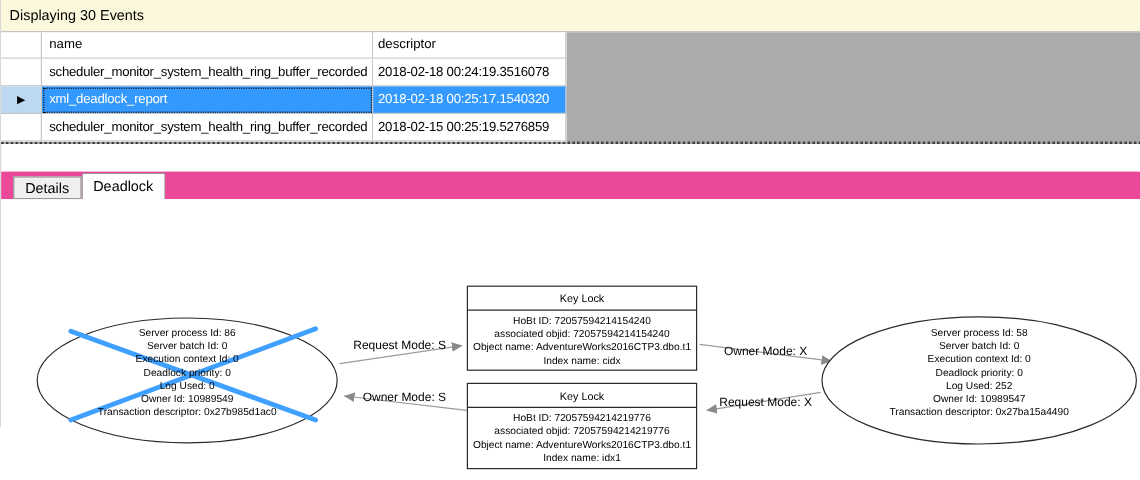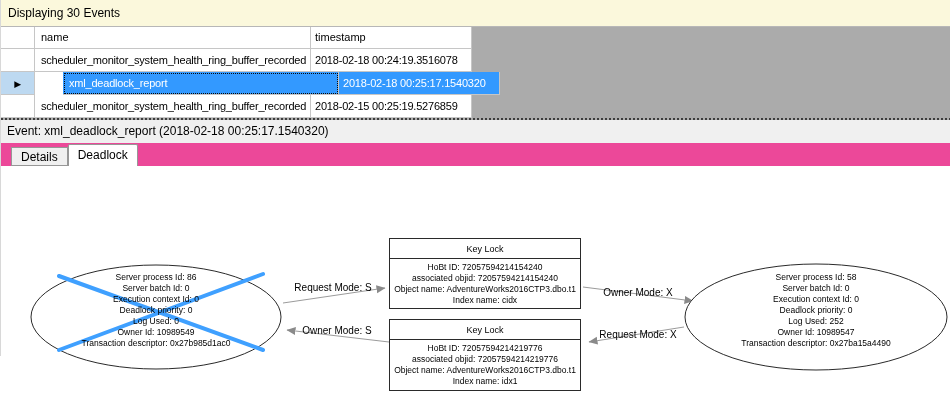--- a/index.html
+++ b/index.html
@@ -20,21 +20,21 @@
   .gcell { border-right: 1px solid #c6c6c6; border-bottom: 1px solid #c6c6c6;
            overflow: hidden; white-space: nowrap; font-size: 11px; letter-spacing: -0.2px;
            color: #000; background: #fff; }
   .col-sel  { width: 34px; flex: none; text-align: center; }
   .col-name { width: 276px; flex: none; padding-left: 6px; }
   .col-ts   { width: 161px; flex: none; padding-left: 4px; }
   .hrow .gcell { height: 22px; line-height: 21px; font-size: 11px; letter-spacing: 0; }
   .drow .gcell { height: 23px; line-height: 22px; }
   .drow.selected .col-name,
   .drow.selected .col-ts { background: #3399ff; color: #fff; }
-  .drow.selected .col-name { outline: 1px dotted #0a0a0a; outline-offset: -2px; margin-left: 28px; }
+  .drow.selected .col-name { outline: 1px dotted #0a0a0a; outline-offset: -2px; }
   .drow.selected .col-sel { background: #bdd9f1; color: #000; }
   .rowmarker { font-size: 9px; line-height: 22px; }
 
   
   #eventbar { position: absolute; left: 0; top: 120px; width: 950px; height: 23px;
               background: #f0f0f0; font-size: 12px; color: #000;
               line-height: 22px; padding-left: 6px; }
 
   
   #tabstrip { position: absolute; left: 0; top: 143px; width: 950px; height: 23px;
@@ -62,21 +62,21 @@
 
   <div id="infobar">
     <span>Displaying 30 Events</span>
   </div>
 
   <div id="gridwrap">
     <div id="grid">
       <div class="grow hrow">
         <div class="gcell col-sel"></div>
         <div class="gcell col-name">name</div>
-        <div class="gcell col-ts">timestamp</div>
+        <div class="gcell col-ts">descriptor</div>
       </div>
       <div class="grow drow">
         <div class="gcell col-sel"></div>
         <div class="gcell col-name">scheduler_monitor_system_health_ring_buffer_recorded</div>
         <div class="gcell col-ts">2018-02-18 00:24:19.3516078</div>
       </div>
       <div class="grow drow selected">
         <div class="gcell col-sel">
           <span class="rowmarker">▶</span>
         </div>
@@ -84,23 +84,20 @@
         <div class="gcell col-ts">2018-02-18 00:25:17.1540320</div>
       </div>
       <div class="grow drow">
         <div class="gcell col-sel"></div>
         <div class="gcell col-name">scheduler_monitor_system_health_ring_buffer_recorded</div>
         <div class="gcell col-ts">2018-02-15 00:25:19.5276859</div>
       </div>
     </div>
   </div>
 
-  <div id="eventbar">
-    <span>Event: xml_deadlock_report (2018-02-18 00:25:17.1540320)</span>
-  </div>
 
   <div id="tabstrip">
     <div class="tab inactive">Details</div>
     <div class="tab active">Deadlock</div>
   </div>
 
   <div id="canvas">
     <svg width="950" height="234" viewBox="0 0 950 234">
       <defs>
         <marker id="arr" markerWidth="10" markerHeight="9" refX="8.5" refY="4" orient="auto" markerUnits="userSpaceOnUse">

